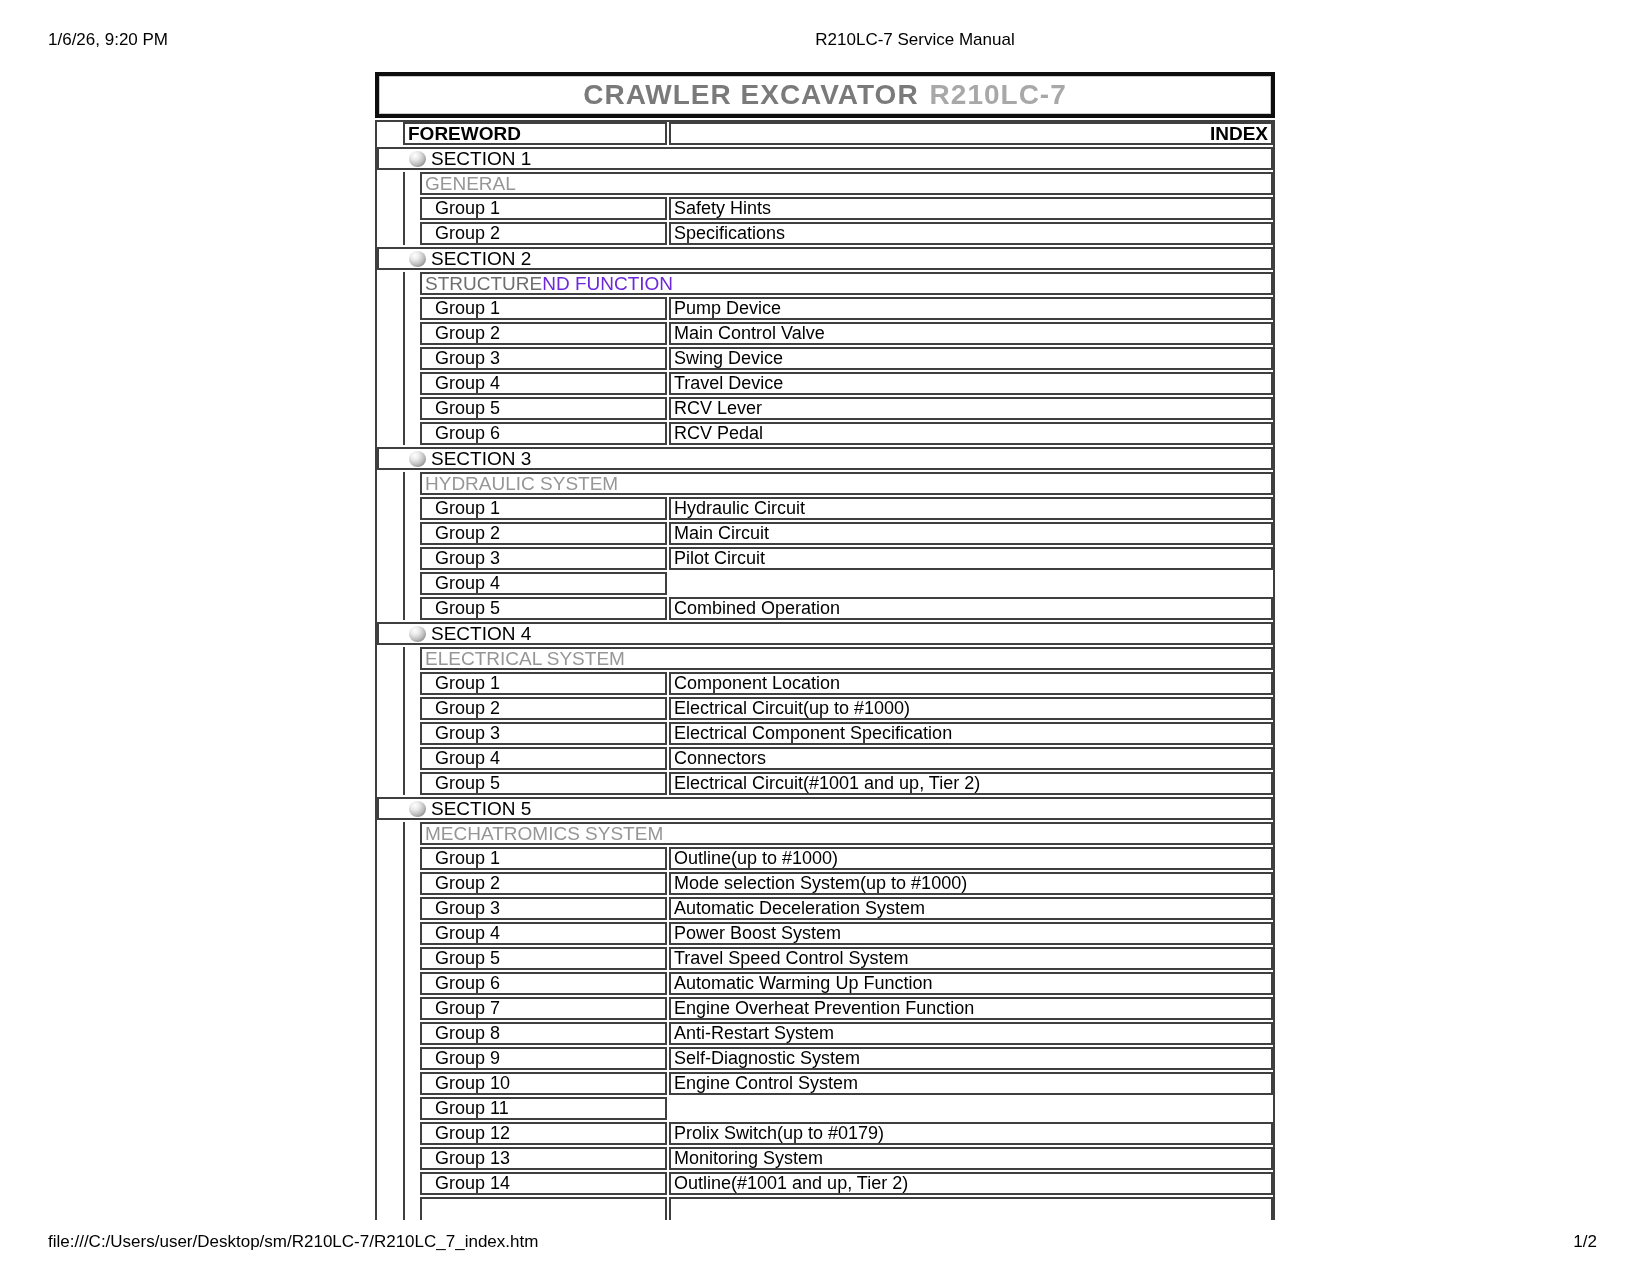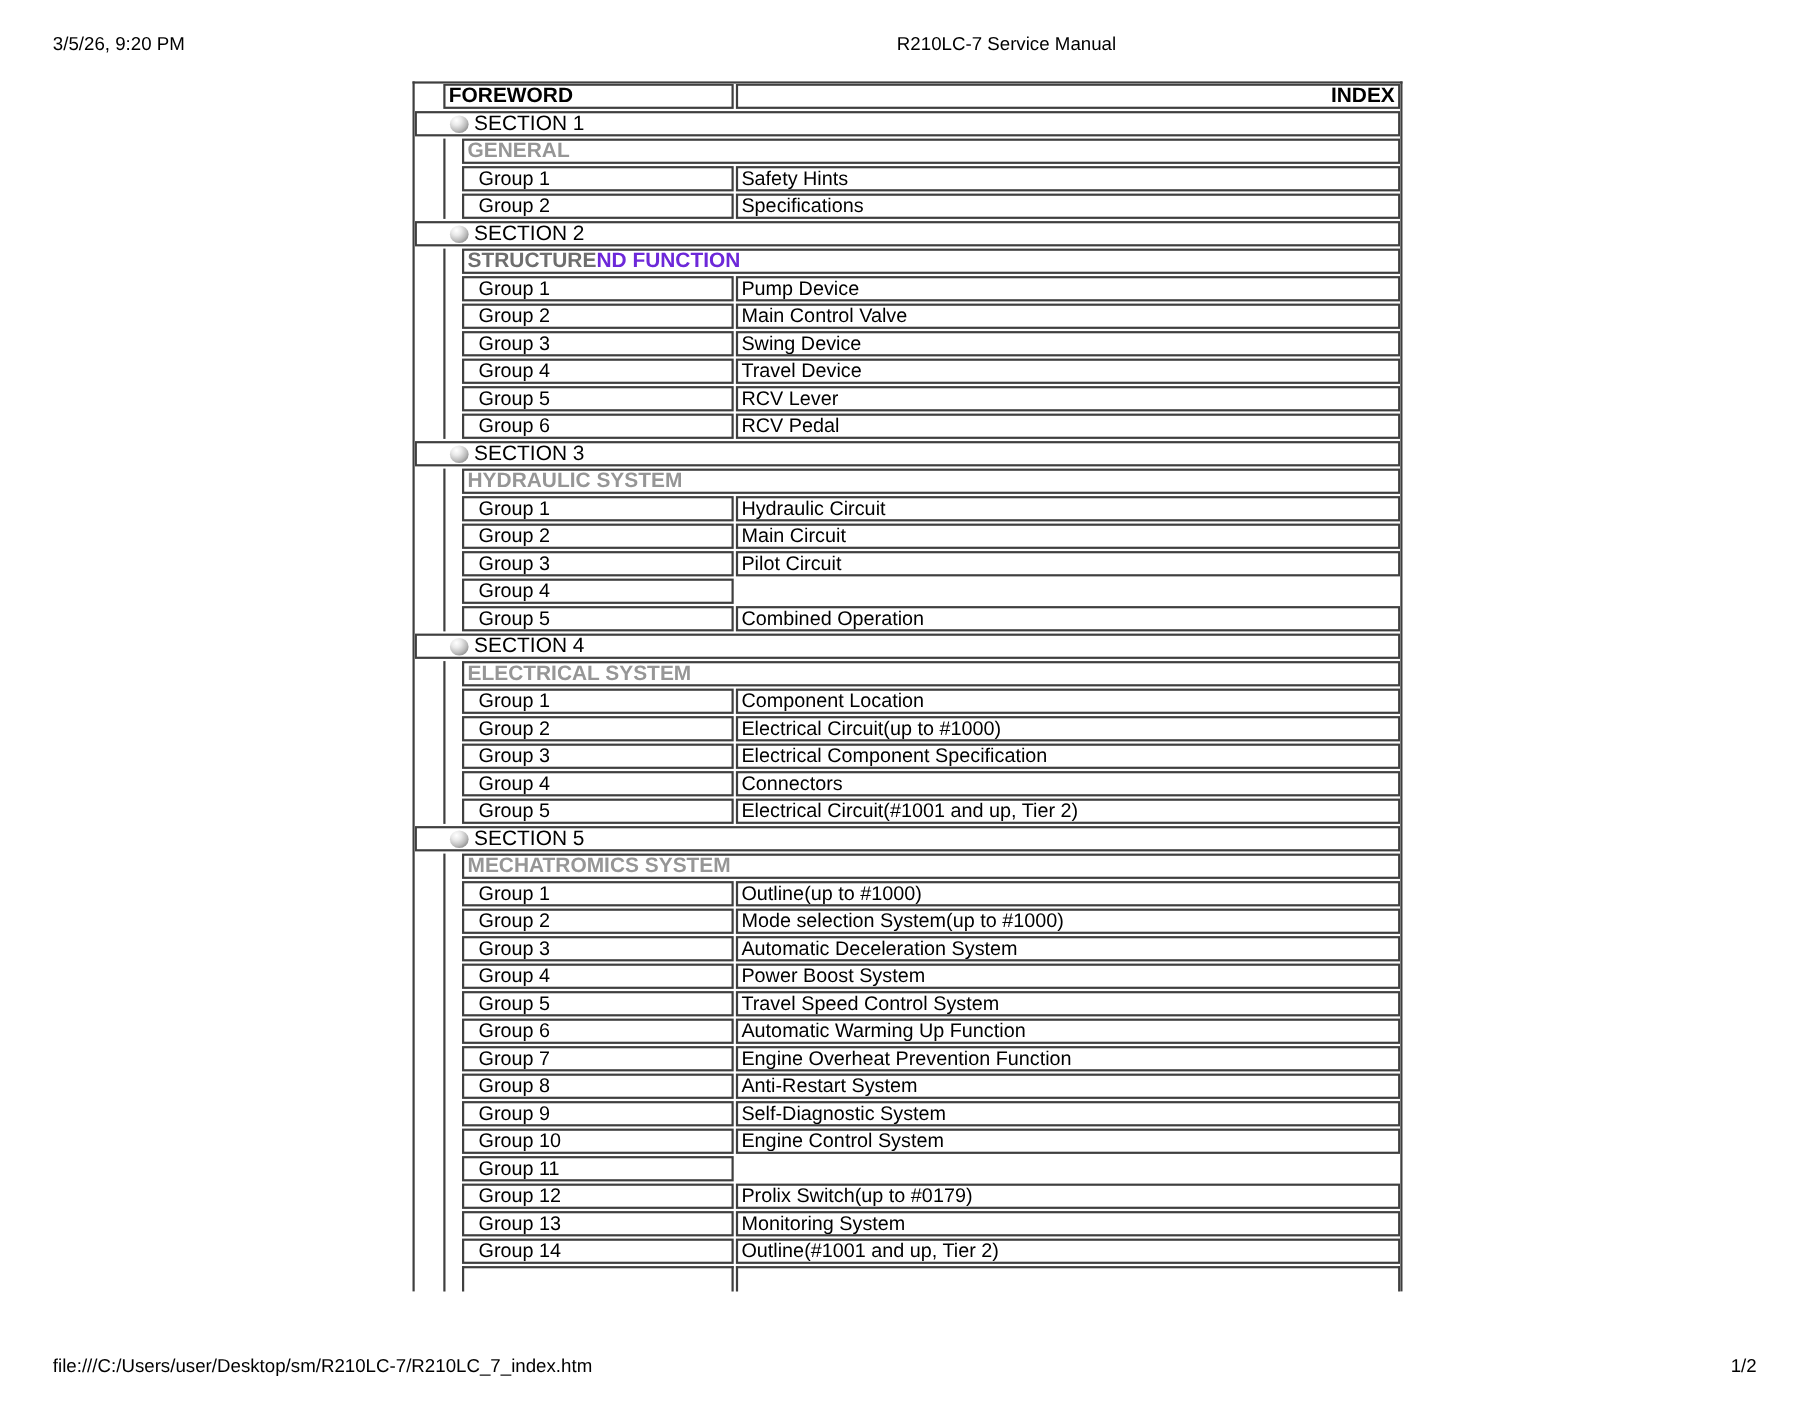--- a/index.html
+++ b/index.html
@@ -60,38 +60,42 @@
     background:radial-gradient(circle at 35% 28%, #ffffff 0%, #e9e9e9 28%, #bdbdbd 58%, #6e6e6e 95%);
   }
   .section-body{
     margin-left:26px;
     border-left:2px solid var(--line);
   }
   .section-body .hdr-row,
   .section-body .row{margin-left:15px;}
   .hdr-row{
     margin-bottom:2px;width:calc(100% - 15px);
-    font-weight:bold;font-size:19px;
+    font-weight:normal;font-size:19px;
   }
   .tone-gray{color:#969696;}
   .tone-dark{color:#6e6e6e;}
   .tone-light{color:#6d28d9;}
   .col-label{width:247px;flex:none;padding-left:13px;}
   .col-desc{flex:1;}
   .row.partial .cell{height:30px;border-bottom:none;}
 </style>
 </head>
 <body>
 
-<div class="print-date">3/5/26, 9:20 PM</div>
+<div class="print-date">1/6/26, 9:20 PM</div>
 <div class="print-title">R210LC-7 Service Manual</div>
 <div class="print-url">file:///C:/Users/user/Desktop/sm/R210LC-7/R210LC_7_index.htm</div>
 <div class="print-page">1/2</div>
 
 <div class="doc">
+  <div class="title-box">
+    <span class="title-prefix">CRAWLER EXCAVATOR</span>
+    <span class="title-model">R210LC-7</span>
+  </div>
 
   <div class="index-table">
     <div class="row row-foreword">
       <div class="cell col-fw">FOREWORD</div>
       <div class="cell col-index">INDEX</div>
     </div>
     <div id="sections-host">
   <section class="section-block">
     <div class="cell section-row">
       <span class="bullet"></span>

